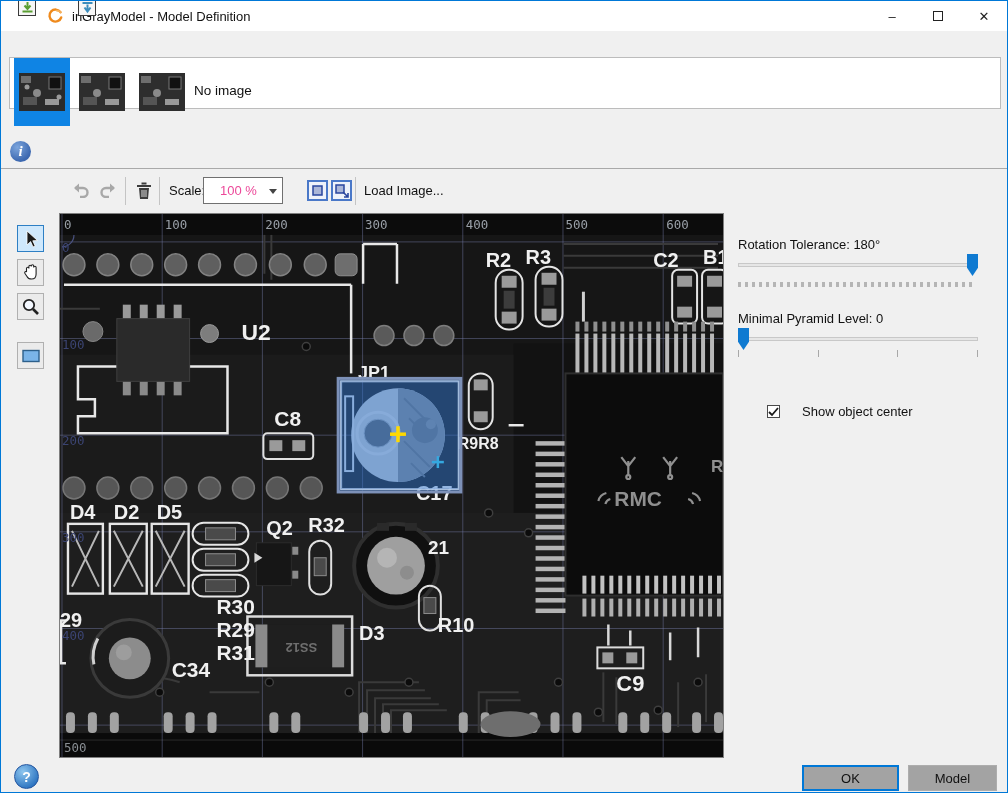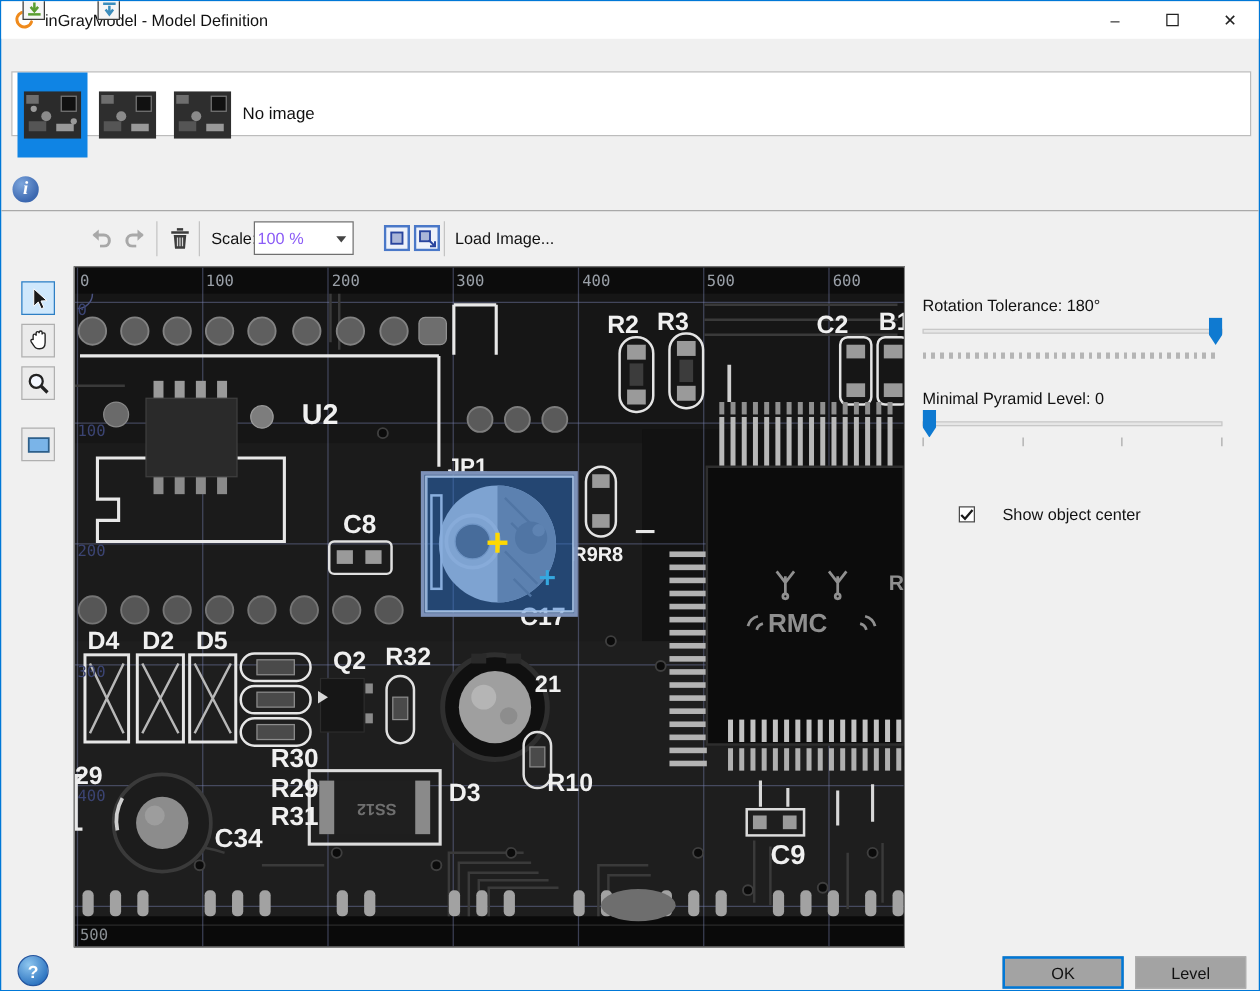--- a/index.html
+++ b/index.html
@@ -1,20 +1,20 @@
 <!DOCTYPE html>
 <html><head>
 <meta charset="utf-8">
 <style>
   html,body{margin:0;padding:0;background:#cfd8e0;}
   *{box-sizing:border-box;}
   .dialog{position:relative;width:1008px;height:793px;background:#f0f0f0;
     border:1px solid #0078d7;font-family:"Liberation Sans",sans-serif;overflow:hidden;}
   
-  .titlebar{position:absolute;left:0;top:0;width:100%;height:30px;background:#ffffff;display:flex;align-items:center;}
+  .titlebar{position:absolute;left:0;top:0;width:100%;height:30px;background:#ffffff;display:flex;align-items:center;padding-left:36px;}
   .titlebar .logo{margin-left:10px;width:17px;height:17px;flex:0 0 auto;}
   .titlebar .title{margin-left:8px;font-size:13px;color:#111;}
   .wincontrols{position:absolute;right:0;top:0;height:30px;display:flex;}
   .winbtn{width:46px;height:30px;display:flex;align-items:center;justify-content:center;color:#222;font-size:13px;}
   .winbtn .maxbox{width:10px;height:10px;border:1px solid #222;}
   
   .refrow{position:absolute;left:0;top:30px;width:100%;height:26px;}
   .reflabel{position:absolute;left:10px;top:5px;font-size:13px;color:#111;}
   .profile{position:absolute;right:12px;top:4px;display:flex;align-items:center;gap:5px;font-size:13px;color:#111;}
   
@@ -29,21 +29,21 @@
   .infoicon{position:absolute;left:9px;top:5px;width:21px;height:21px;border-radius:50%;
     background:radial-gradient(circle at 35% 30%,#7da6dd,#3c68b0 70%);color:#fff;font-family:"Liberation Serif",serif;
     font-weight:bold;font-style:italic;font-size:15px;display:flex;align-items:center;justify-content:center;}
   .infotext{position:absolute;left:36px;top:8px;font-size:13.5px;font-weight:bold;color:#000;}
   
   .toolbar{position:absolute;left:58px;top:168px;width:700px;height:44px;}
   .tbtn{position:absolute;top:6px;width:26px;height:30px;display:flex;align-items:center;justify-content:center;}
   .tsep{position:absolute;top:8px;width:1px;height:28px;background:#c4c4c4;}
   .tlabel{position:absolute;top:14px;font-size:13px;color:#111;}
   .combo{position:absolute;left:144px;top:8px;width:80px;height:27px;background:#fff;border:1px solid #707070;
-    font-size:13px;color:#8b5cf6;display:flex;align-items:center;padding-left:2px;}
+    font-size:13px;color:#ec4899;display:flex;align-items:center;padding-left:16px;}
   .combo .caret{position:absolute;right:5px;top:11px;width:0;height:0;border-left:4px solid transparent;
     border-right:4px solid transparent;border-top:5px solid #444;}
   .loadimg{position:absolute;left:305px;top:14px;font-size:13px;color:#111;}
   
   .toolcol .tool{position:absolute;left:16px;width:27px;height:27px;background:#ebebeb;border:1px solid #b0b0b0;
     display:flex;align-items:center;justify-content:center;}
   .toolcol .tool.sel{background:#cfe8fc;border:1px solid #2d7fc4;}
   
   .canvas{position:absolute;left:58px;top:212px;width:665px;height:545px;border:1px solid #7f7f7f;background:#111;}
   .canvas svg{display:block;}
@@ -652,14 +652,14 @@
         <path d="M1 5 L4 8 L10 1" fill="none" stroke="#1a1a1a" stroke-width="1.8"></path>
       </svg>
     </div>
     <label>Show object center</label>
   </div>
 
   <div class="helpbtn">
       <span>?</span>
     </div>
   <div class="btn ok">OK</div>
-  <div class="btn cancel">Level</div>
+  <div class="btn cancel">Model</div>
 </div>
 
 </body></html>

